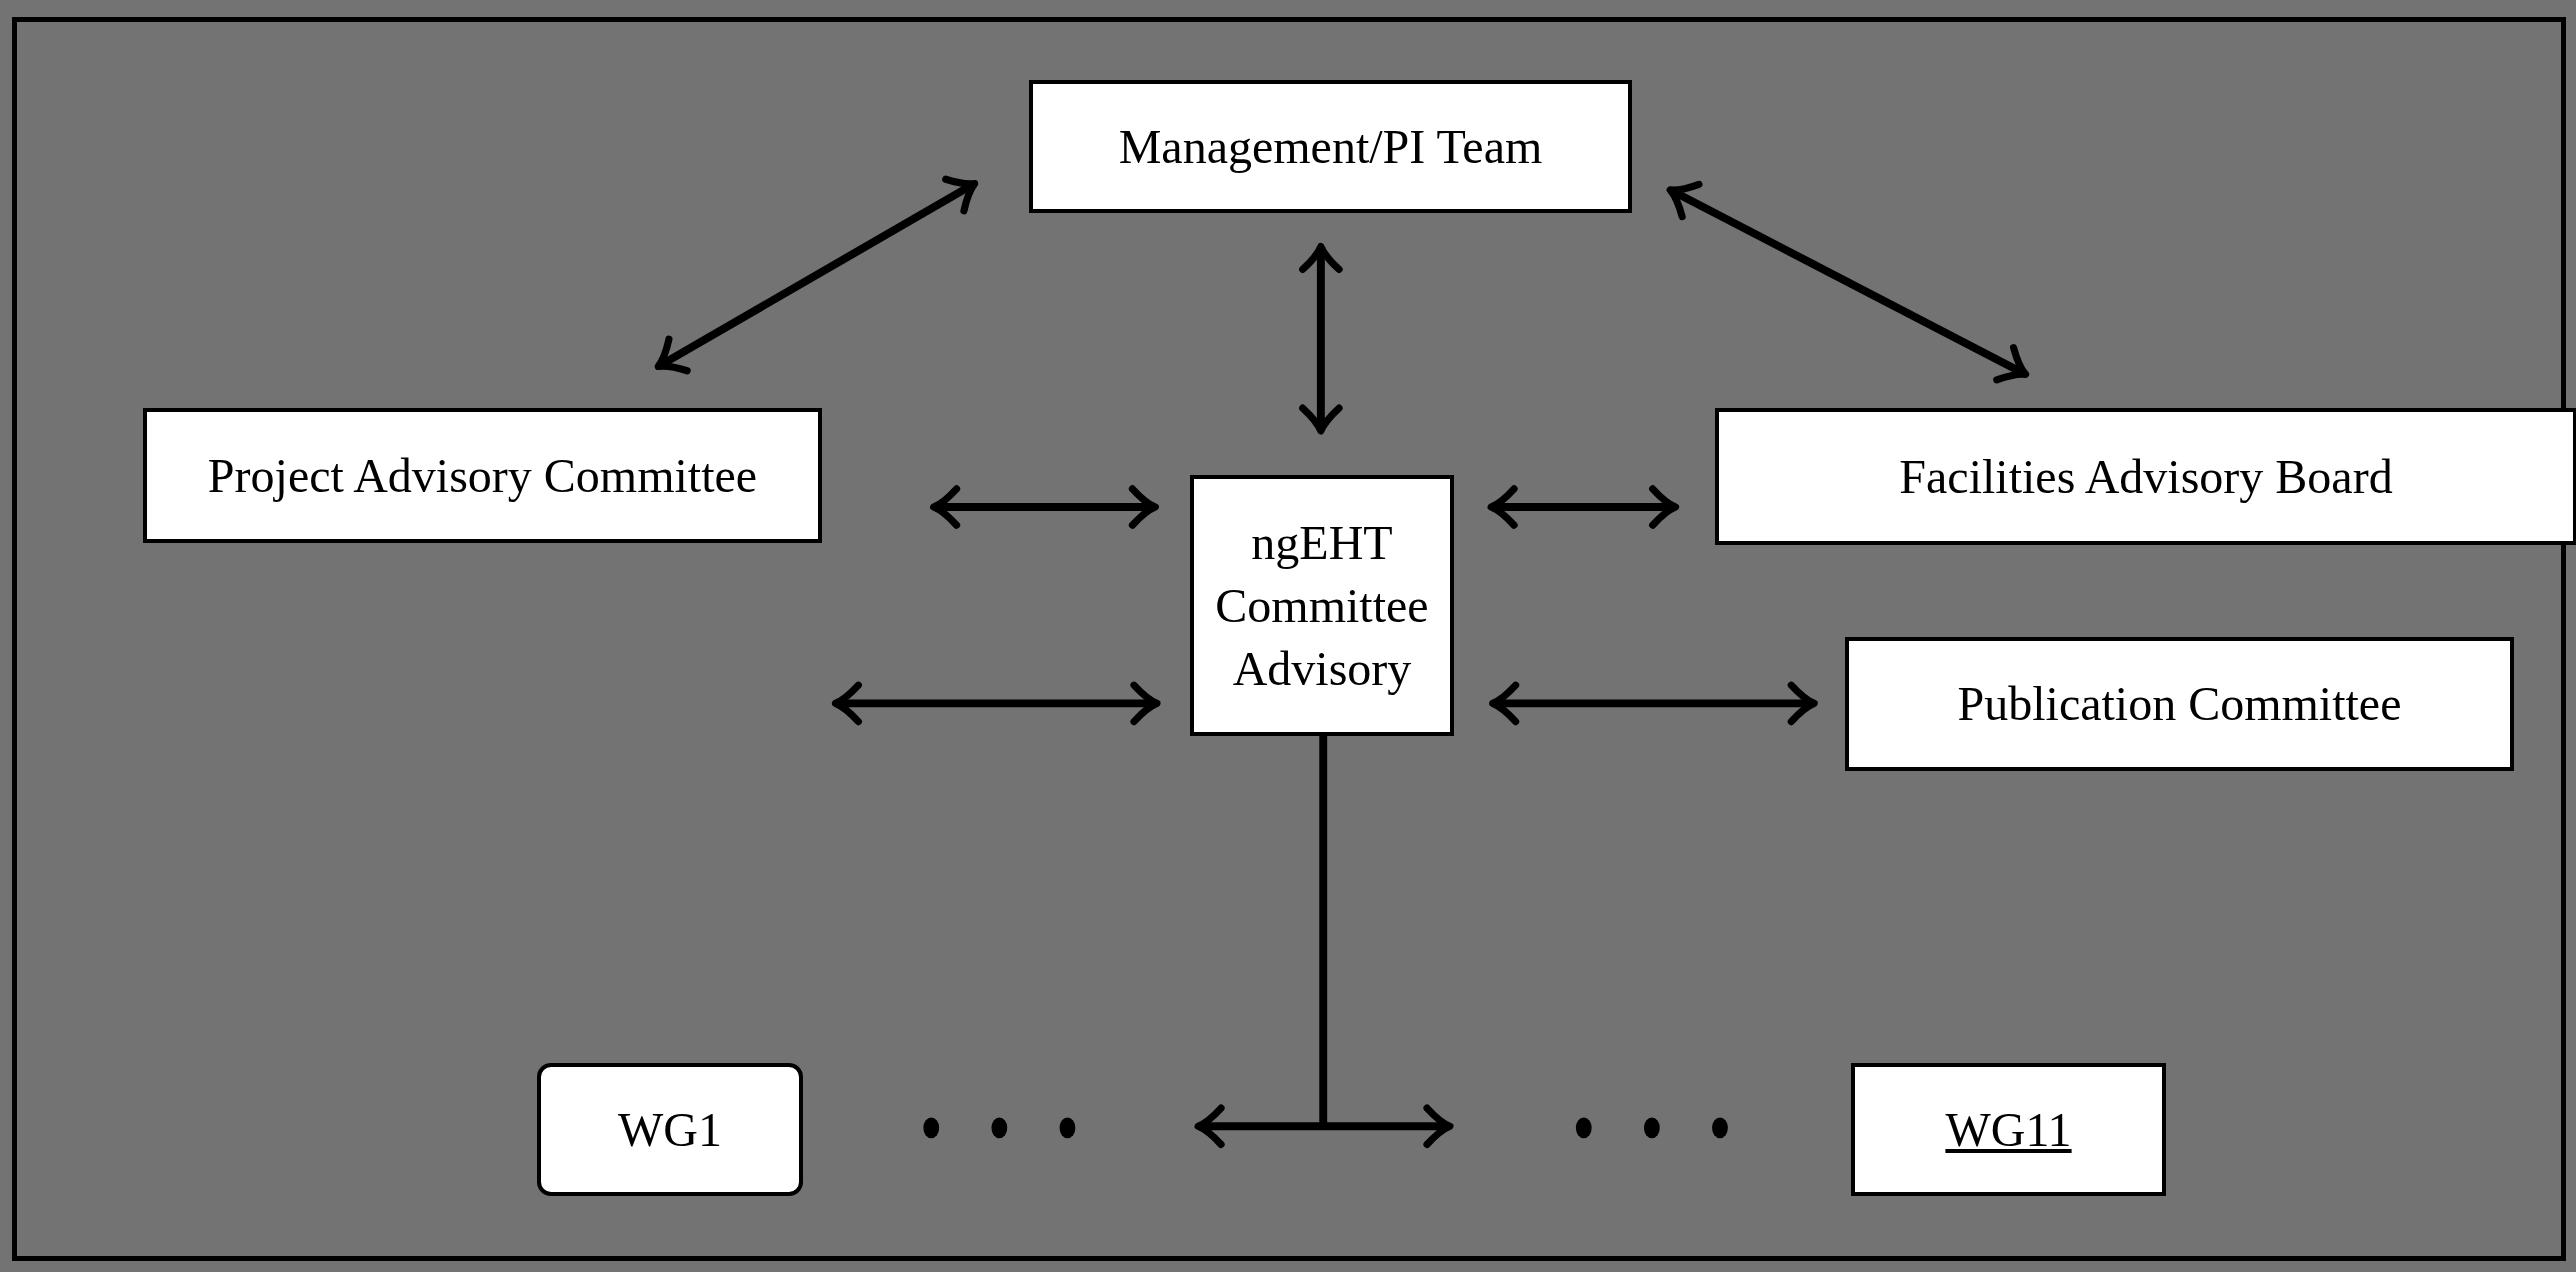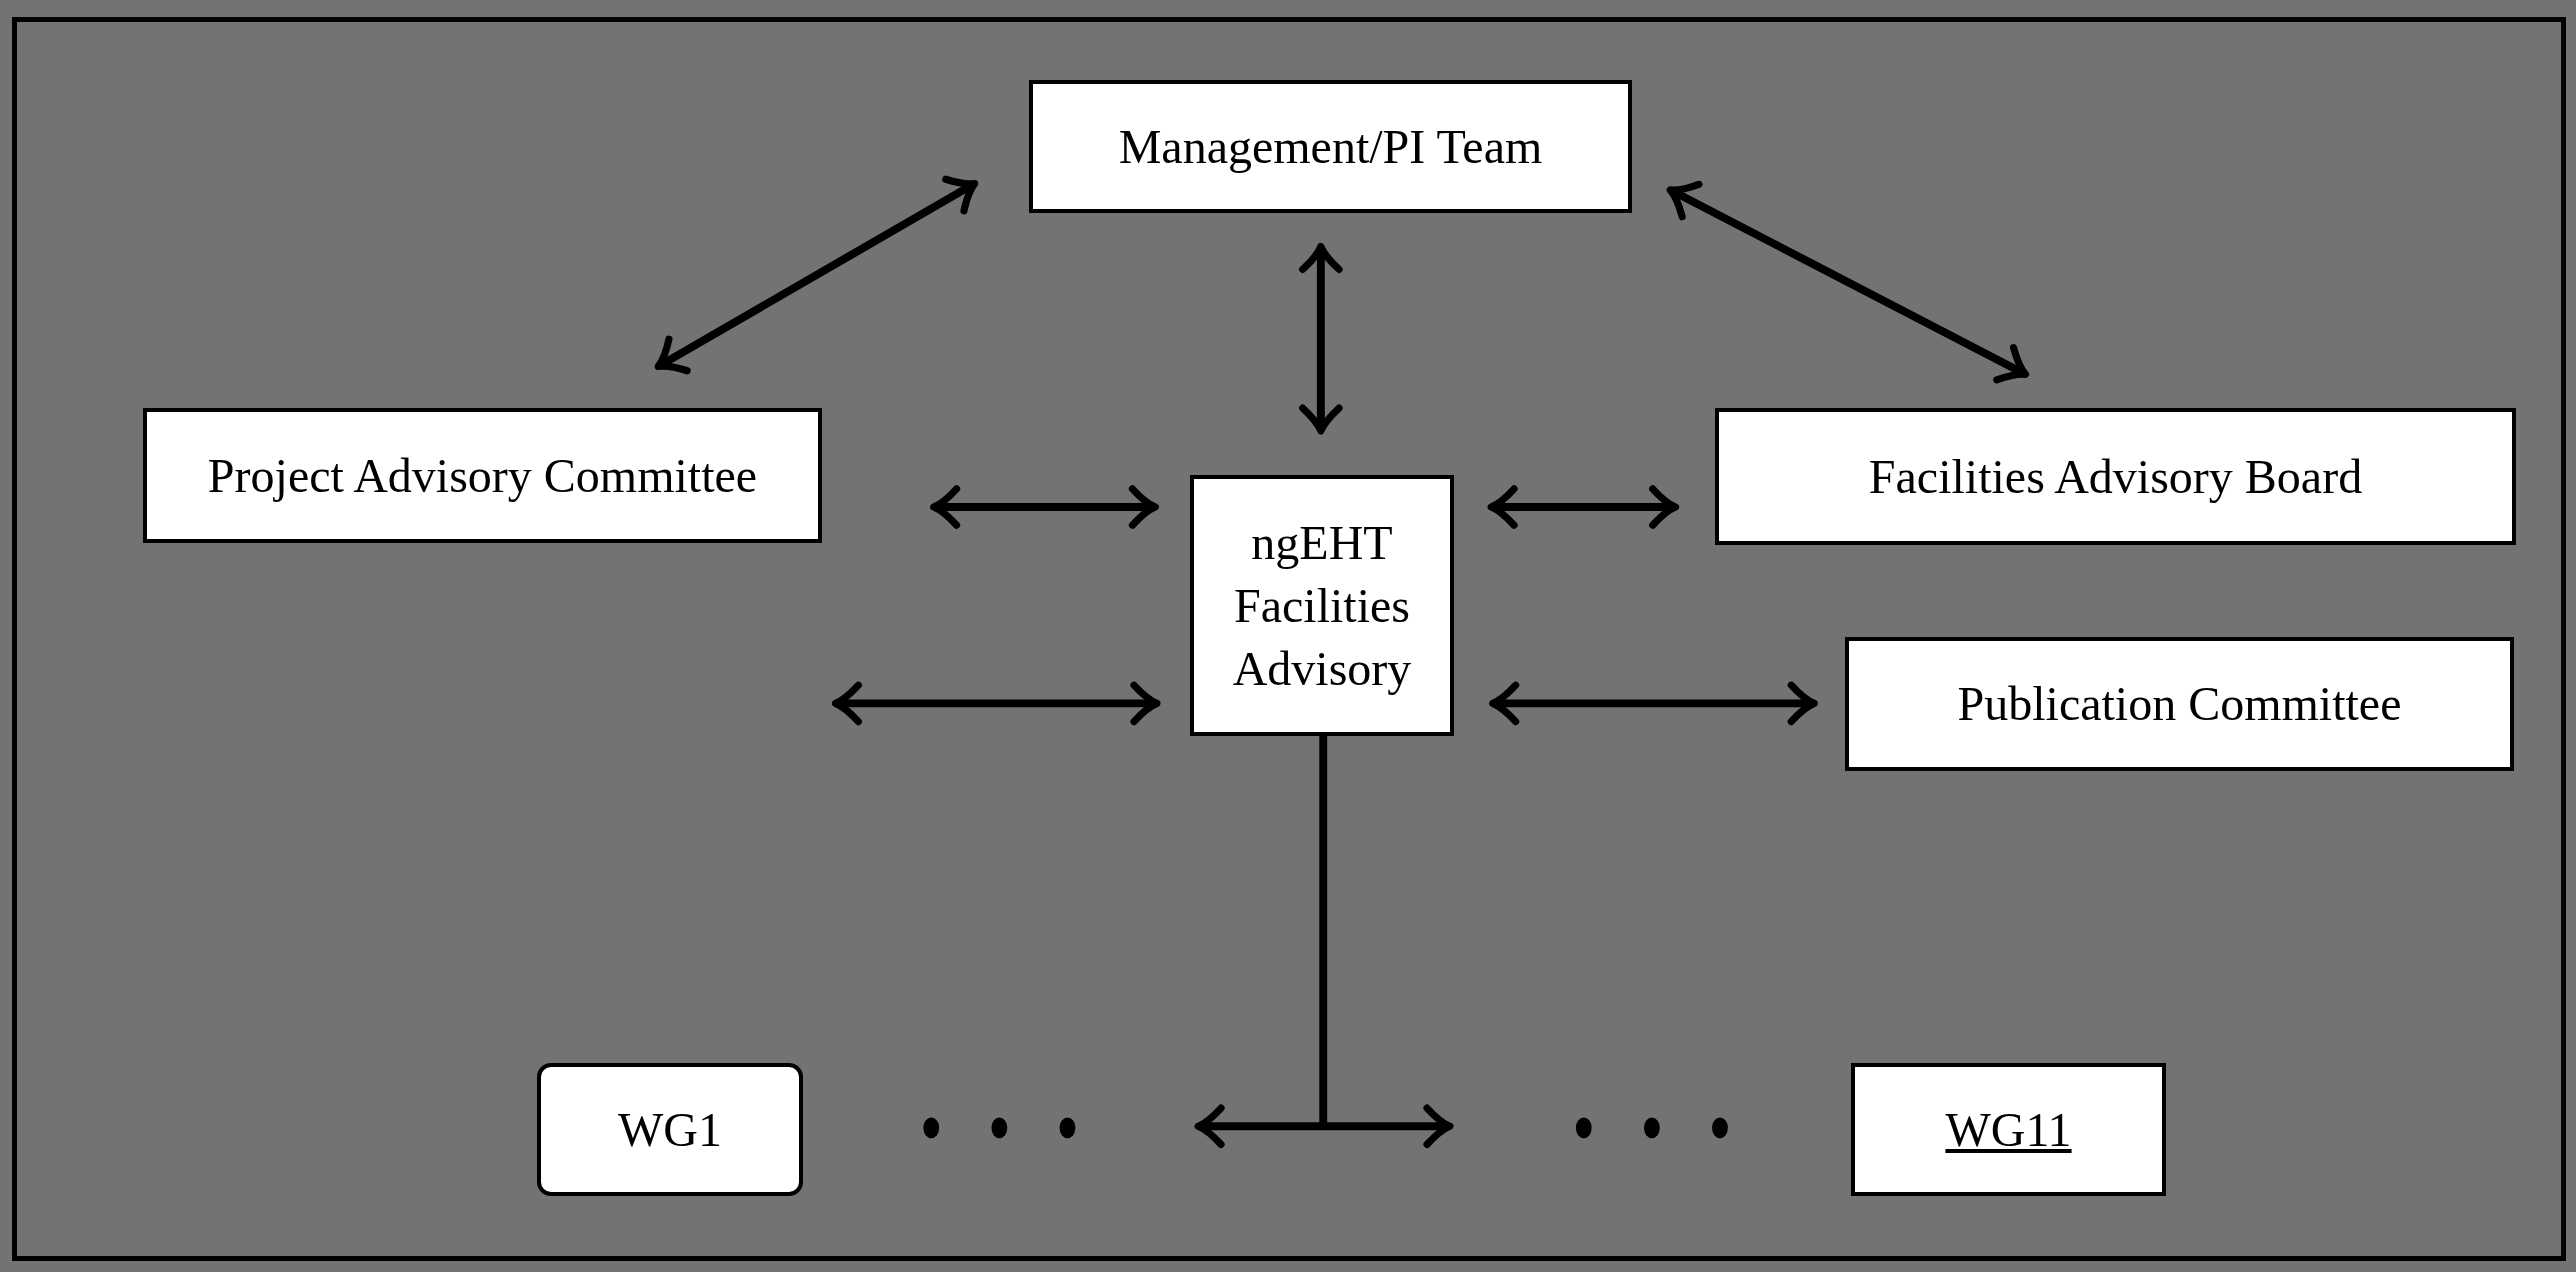--- a/index.html
+++ b/index.html
@@ -38,21 +38,21 @@
     line-height: 1.2;
     white-space: nowrap;
   }
   .node.multiline {
     flex-direction: column;
     line-height: 63px;
     white-space: normal;
   }
   #node-management          { left: 1029px; top: 80px;  width: 603px;  height: 133px; }
   #node-project-advisory    { left: 143px;  top: 408px;  width: 679px;  height: 135px; }
-  #node-facilities-advisory { left: 1715px; top: 408px;  width: 801px; height: 137px; }
+  #node-facilities-advisory { left: 1715px; top: 408px;  width: 862px; height: 137px; }
   #node-ethics              { left: 143px;  top: 637px;  width: 666px;  height: 134px; }
   #node-publication         { left: 1845px; top: 637px;  width: 669px;  height: 134px; }
   #node-council             { left: 1190px; top: 475px;  width: 264px;  height: 261px; }
   #node-wg1                 { left: 537px;  top: 1063px; width: 266px;  height: 133px; border-radius: 14px; }
   #node-wg11                { left: 1851px; top: 1063px; width: 315px;  height: 133px; text-decoration: underline; }
   #connector-layer {
     position: absolute;
     left: 0;
     top: 0;
     width: 2576px;
@@ -117,21 +117,21 @@
     <span>Facilities Advisory Board</span>
   </div>
 
 
   <div class="node" id="node-publication">
     <span>Publication Committee</span>
   </div>
 
   <div class="node multiline" id="node-council">
     <div>ngEHT</div>
-    <div>Facilities</div>
+    <div>Committee</div>
     <div>Advisory</div>
   </div>
 
   <div class="node" id="node-wg1">
     <span>WG1</span>
   </div>
 
   <div class="node" id="node-wg11">
     <span>WG11</span>
   </div>

